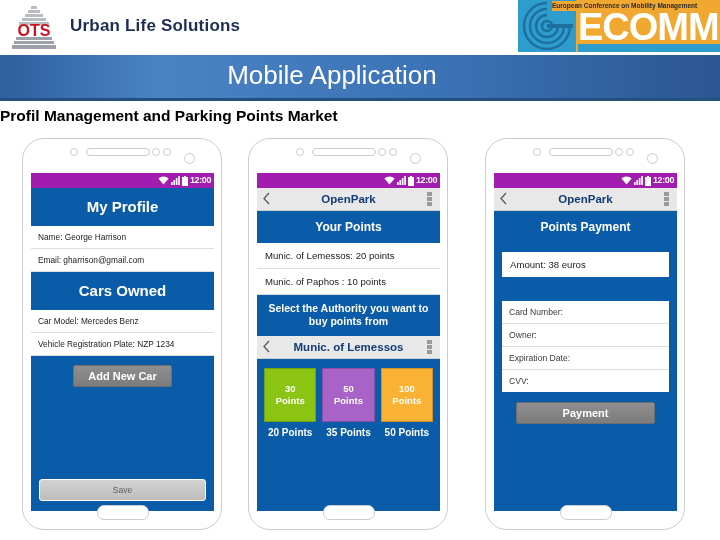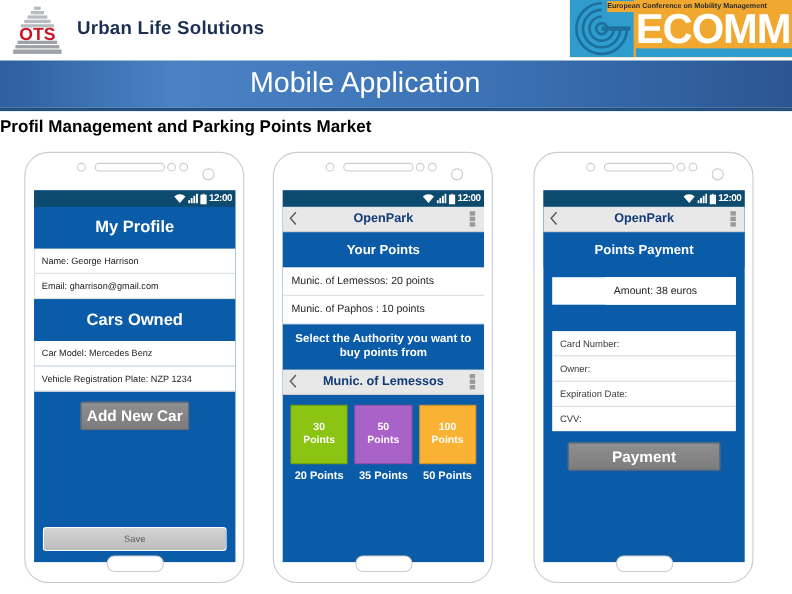--- a/index.html
+++ b/index.html
@@ -69,21 +69,21 @@
   .dot-b{width:6px;height:6px;top:9px;left:50%;margin-left:30px;}
   .dot-c{width:6px;height:6px;top:9px;left:50%;margin-left:41px;}
   .dot-d{width:9px;height:9px;top:14px;left:50%;margin-left:62px;}
 
   .home-btn{position:absolute;bottom:9px;left:50%;margin-left:-25px;
             width:50px;height:13px;border:1.4px solid #c9ccd1;border-radius:7px;background:#fff;}
 
   .screen{position:absolute;left:8px;top:34px;width:183px;height:338px;background:#0a5ba8;overflow:hidden;}
 
   
-  .statusbar{position:relative;height:15px;background:#0c4a6e;}
+  .statusbar{position:relative;height:15px;background:#a21caf;}
   .sb-icons{position:absolute;right:3px;top:0;height:15px;display:flex;align-items:center;gap:2px;}
   .sb-time{color:#ffffff;font-size:9px;line-height:9px;font-weight:bold;letter-spacing:-.4px;}
 
   
   .appbar{position:relative;height:22px;background:#e8e8e8;border-bottom:1px solid #cfcfcf;}
   .appbar-title{position:absolute;left:0;right:0;top:0;height:22px;line-height:22px;text-align:center;
                 color:#123b77;font-size:11.5px;font-weight:bold;}
   .chev{position:absolute;left:6px;top:4px;width:7px;height:13px;}
   .kebab{position:absolute;right:8px;top:4px;width:5px;height:14px;display:flex;flex-direction:column;justify-content:space-between;}
   .kebab i{display:block;width:5px;height:3.6px;background:#9a9a9a;}
@@ -94,21 +94,21 @@
   .head-md{font-size:12px;padding:9px 0 9px;}
   .head-sm{font-size:10.5px;line-height:13px;padding:7px 6px 8px;}
 
   
   .row{background:#ffffff;color:#222;font-size:8.3px;padding:6px 7px;border-bottom:1px solid #dcdcdc;}
   .row-lg{font-size:9.6px;padding:7px 8px;}
 
   
   .btn{
     background:linear-gradient(to bottom,#8f8f8f,#7c7c7c);
-    color:#ffffff;font-size:14px;font-weight:bold;text-align:center;
+    color:#ffffff;font-size:11px;font-weight:bold;text-align:center;
     border:1px solid #6e6e6e;border-radius:2px;padding:4px 0;
   }
   .btn-grey{
     background:linear-gradient(to bottom,#d3d3d3,#bdbdbd);
     color:#5c5c5c;border:1px solid #ffffff;border-radius:3px;
     font-size:8.5px;text-align:center;padding:5px 0;
   }
   .addcar-wrap{padding:9px 42px 0;}
   .savecancel{position:absolute;left:0;bottom:10px;width:100%;display:flex;gap:10px;padding:0 8px;box-sizing:border-box;}
   .savecancel > div{flex:1;}
@@ -116,21 +116,21 @@
   
   .tiles{display:flex;gap:6px;padding:9px 7px 4px;}
   .tile{flex:1;height:52px;border:1px solid rgba(0,0,0,.18);
         display:flex;flex-direction:column;align-items:center;justify-content:center;
         color:#ffffff;font-size:9.5px;font-weight:bold;line-height:12px;text-align:center;}
   .tile-labels{display:flex;gap:6px;padding:1px 7px 0;}
   .tile-labels > div{flex:1;text-align:center;color:#ffffff;font-size:10px;font-weight:bold;}
 
   
   .pay-card{background:#ffffff;margin:9px 8px 0;}
-  .pay-card .row:last-child{border-bottom:none;margin-left:48px;}
+  .pay-card .row:last-child{border-bottom:none;}
   .pay-btn-wrap{padding:10px 22px 0;}
   .fields{background:#ffffff;margin:24px 8px 0;}
   .fields .f{font-size:8.6px;color:#3a3a3a;padding:6px 7px;border-bottom:1px solid #dcdcdc;}
   .fields .f:last-child{border-bottom:none;}
 </style>
 </head>
 <body>
 
 <div class="slide">
 

